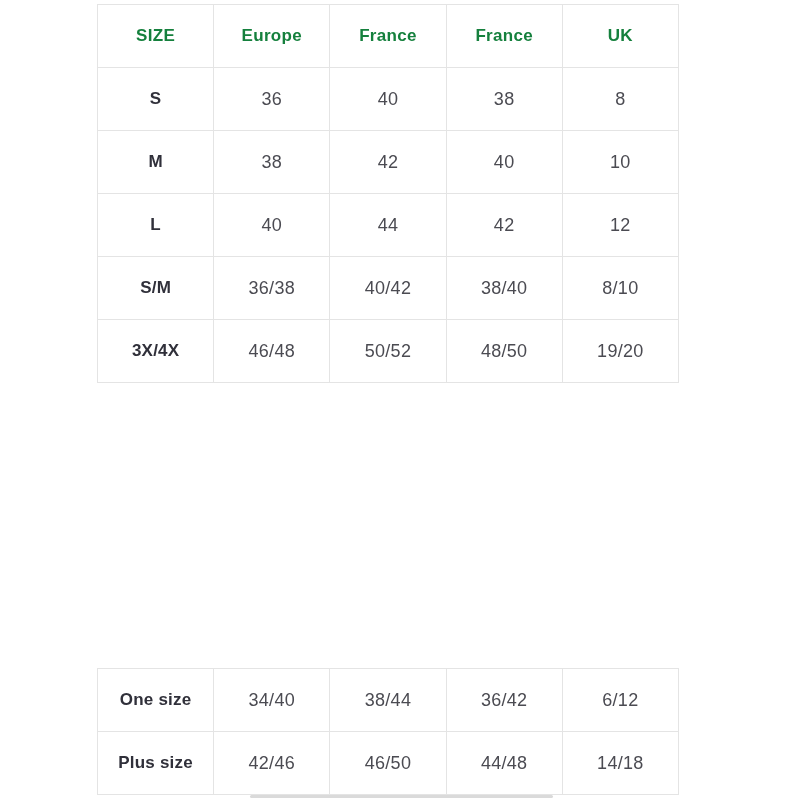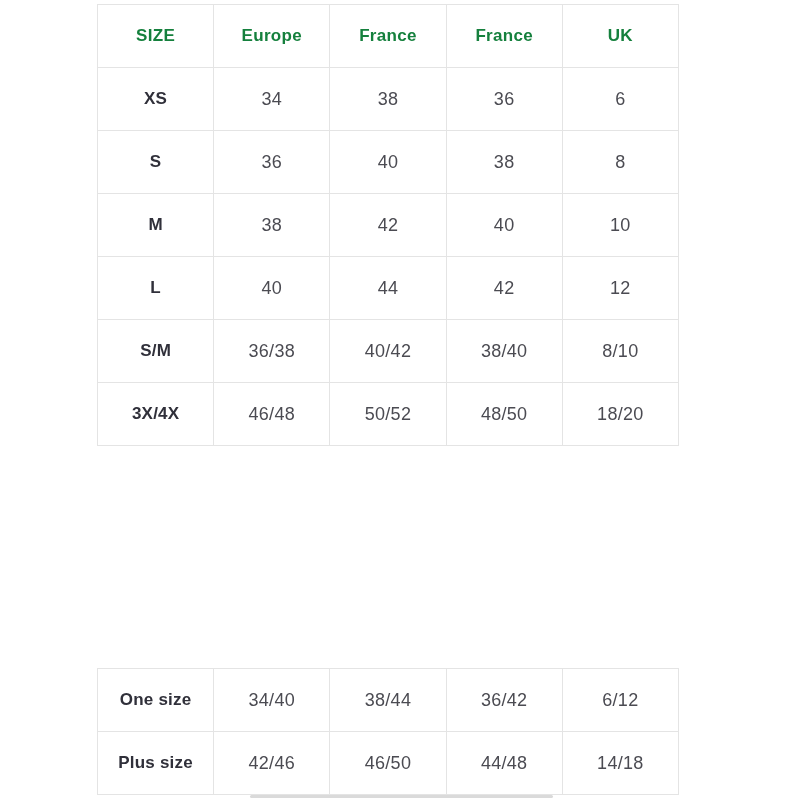--- a/index.html
+++ b/index.html
@@ -69,27 +69,20 @@
     <tr>
       <th>SIZE</th>
       <th>Europe</th>
       <th>France</th>
       <th>France</th>
       <th>UK</th>
     </tr>
   </thead>
   <tbody>
     <tr>
-      <td class="label-cell">XS</td>
-      <td class="value-cell">34</td>
-      <td class="value-cell">38</td>
-      <td class="value-cell">36</td>
-      <td class="value-cell">6</td>
-    </tr>
-    <tr>
       <td class="label-cell">S</td>
       <td class="value-cell">36</td>
       <td class="value-cell">40</td>
       <td class="value-cell">38</td>
       <td class="value-cell">8</td>
     </tr>
     <tr>
       <td class="label-cell">M</td>
       <td class="value-cell">38</td>
       <td class="value-cell">42</td>
@@ -108,21 +101,21 @@
       <td class="value-cell">36/38</td>
       <td class="value-cell">40/42</td>
       <td class="value-cell">38/40</td>
       <td class="value-cell">8/10</td>
     </tr>
     <tr>
       <td class="label-cell">3X/4X</td>
       <td class="value-cell">46/48</td>
       <td class="value-cell">50/52</td>
       <td class="value-cell">48/50</td>
-      <td class="value-cell">18/20</td>
+      <td class="value-cell">19/20</td>
     </tr>
   </tbody>
 </table>
 
 <table class="size-table" id="extra-table">
   <tbody>
     <tr>
       <td class="label-cell">One size</td>
       <td class="value-cell">34/40</td>
       <td class="value-cell">38/44</td>

